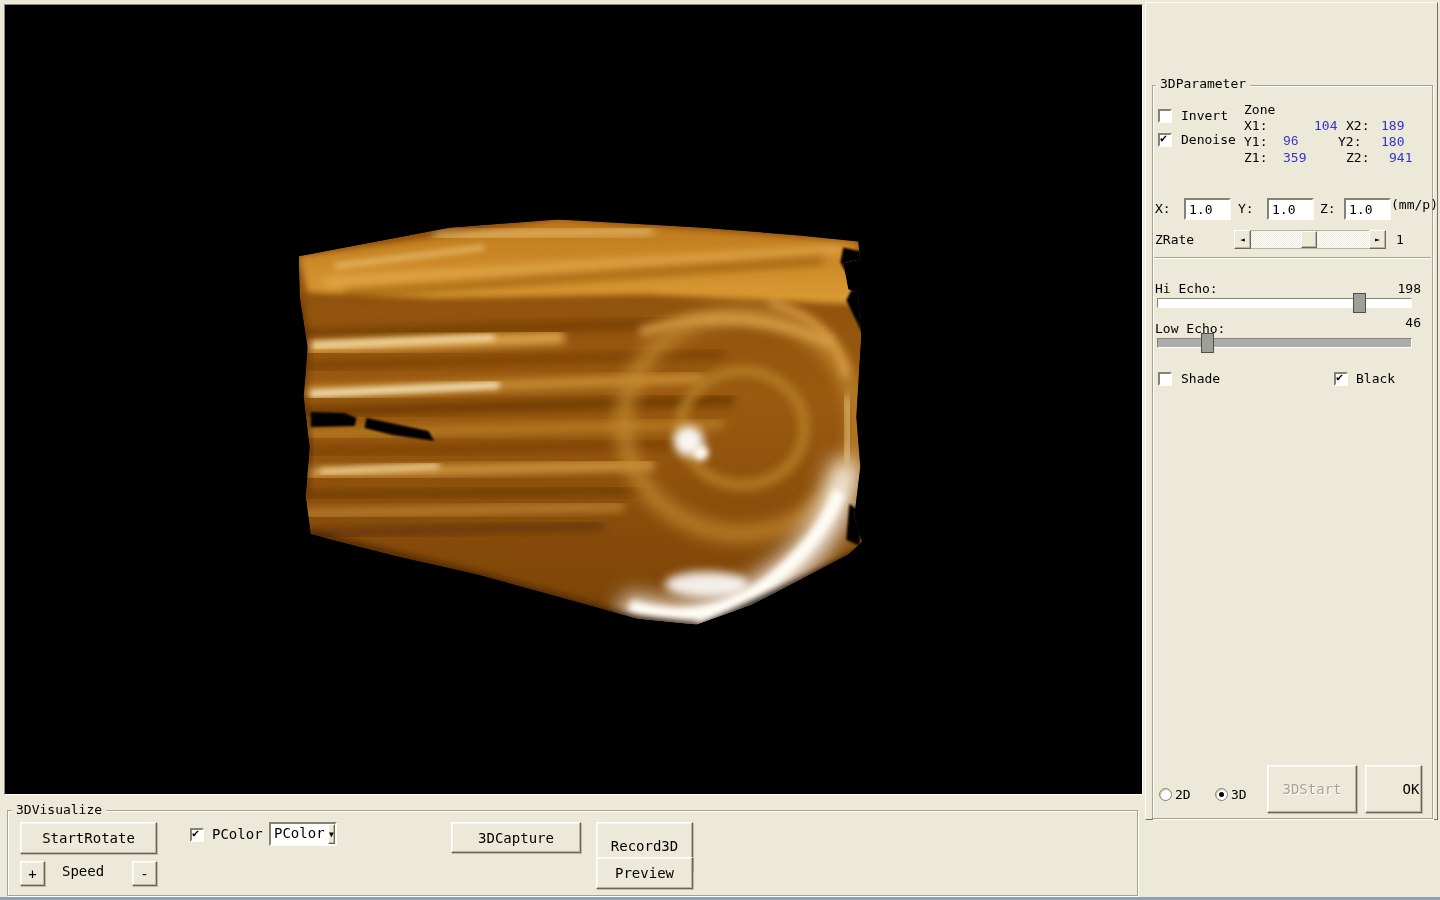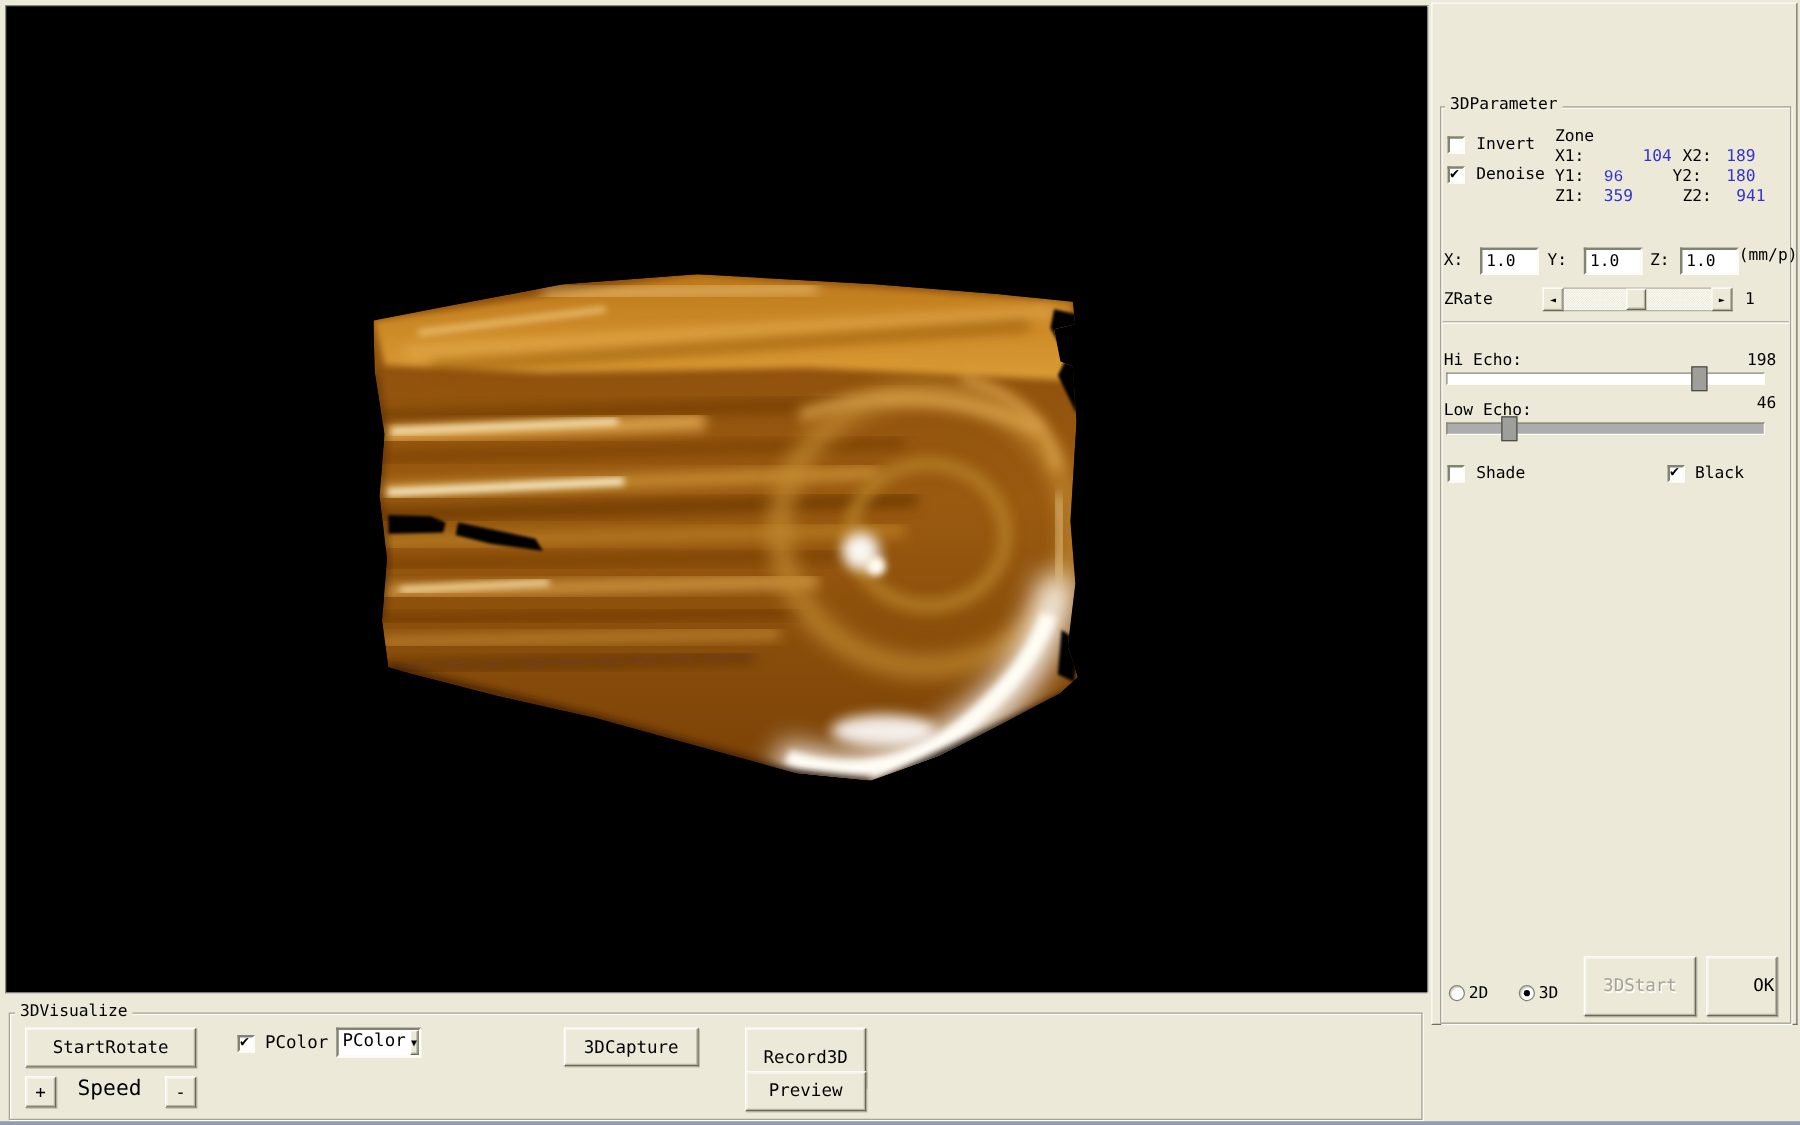--- a/index.html
+++ b/index.html
@@ -283,30 +283,30 @@
   <div class="btn disabled" style="left:121px; top:762px; width:90px; height:48px;">3DStart</div>
   <div class="btn" style="left:219px; top:762px; width:57px; height:48px;padding-left:35px;">OK</div>
 </div>
 
 <div class="abs groupbox" style="left:7px; top:810px; width:1131px; height:86px;"></div>
 <span class="abs group-label" style="left:12px; top:803px;">3DVisualize</span>
 
 <div class="btn" style="left:20px; top:822px; width:137px; height:32px;">StartRotate</div>
 
 <div class="btn" style="left:20px; top:861px; width:25px; height:25px;">+</div>
-<span class="abs lbl" style="left:62px; top:864px; font-size:17px;">Speed</span>
+<span class="abs lbl" style="left:62px; top:864px; font-size:14px;">Speed</span>
 <div class="btn" style="left:132px; top:861px; width:25px; height:25px;">-</div>
 
 <span class="cb" style="left:190px; top:828px;">
     <span class="tick">✔</span>
   </span>
 <span class="abs lbl" style="left:212px; top:827px; font-size:14px;">PColor</span>
 
 <div class="combo" style="left:269px; top:822px; width:68px;">
   <span class="combo-field">PColor</span>
   <span class="combo-btn">▼</span>
 </div>
 
-<div class="btn" style="left:451px; top:822px; width:108px; height:31px;">3DCapture</div>
+<div class="btn" style="left:451px; top:822px; width:130px; height:31px;">3DCapture</div>
 <div class="btn" style="left:596px; top:822px; width:97px; height:48px;">Record3D</div>
 <div class="btn" style="left:596px; top:857px; width:97px; height:32px;">Preview</div>
 
 <div class="abs bottom-edge"></div>
 
 </body></html>

